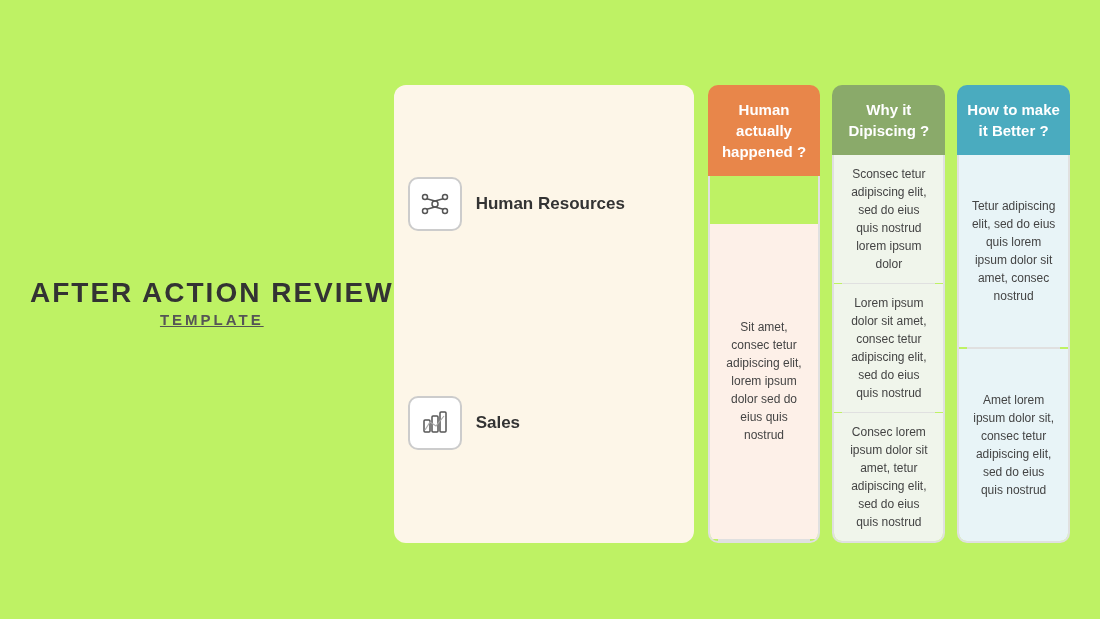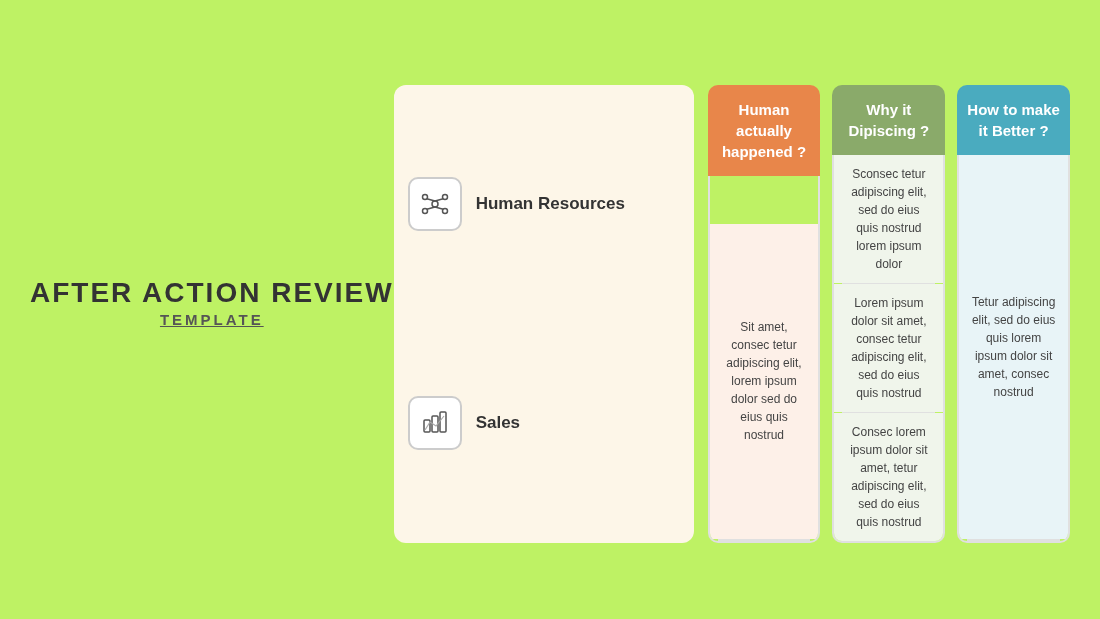--- a/index.html
+++ b/index.html
@@ -210,18 +210,19 @@
           <div class="col-cell">Consec lorem ipsum dolor sit amet, tetur adipiscing elit, sed do eius quis nostrud</div>
         </div>
       </div>
 
       <div class="col col-teal">
         <div class="col-header">How to make it Better ?</div>
         <div class="col-body">
           <div class="col-cell">Tetur adipiscing elit, sed do eius quis lorem ipsum dolor sit amet, consec nostrud</div>
           <div class="col-cell-divider"></div>
           <div class="col-cell-divider"></div>
+          <div class="col-cell">Amet lorem ipsum dolor sit, consec tetur adipiscing elit, sed do eius quis nostrud</div>
         </div>
       </div>
 
     </div>
   </div>
 </div>
 
 </body></html>

